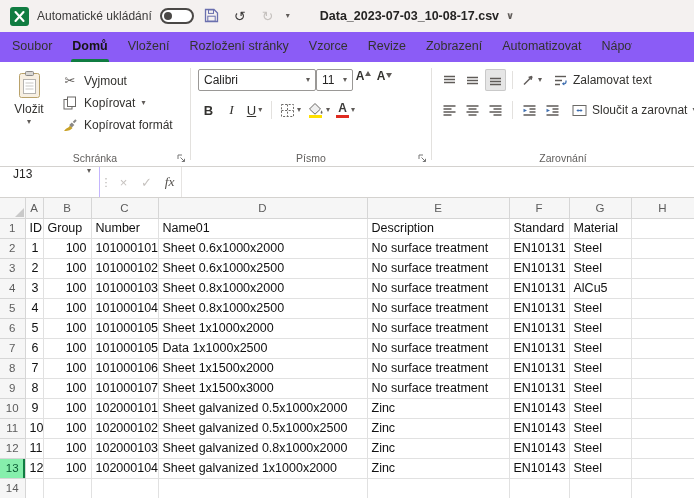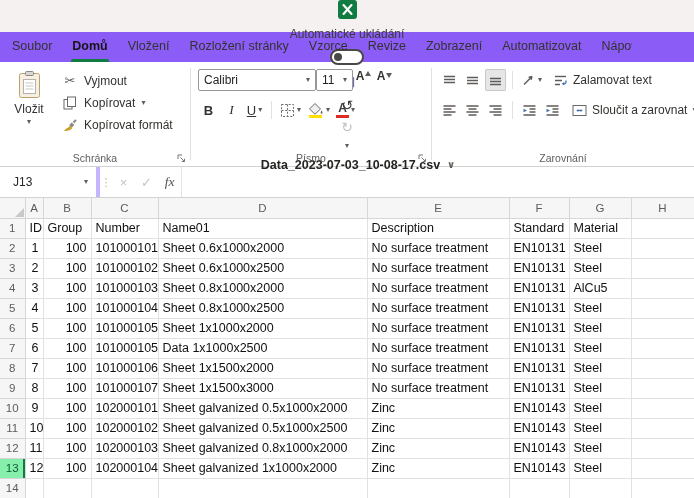--- a/index.html
+++ b/index.html
@@ -1,21 +1,21 @@
 <!DOCTYPE html>
 <html lang="cs"><head>
 <meta charset="utf-8">
 <style>
   * { box-sizing: border-box; margin: 0; padding: 0; }
   html, body { width: 694px; height: 498px; overflow: hidden; background: #fff;
     font-family: "Liberation Sans", "DejaVu Sans", sans-serif; color: #272625; }
 
   
   .titlebar { height: 32px; background: #f4f1f0; display: flex; align-items: center;
-    padding: 0 10px; gap: 8px; flex-direction: column; }
+    padding: 0 10px; gap: 8px; }
   .app-icon { flex: none; display: flex; }
   .autosave-label { font-size: 12px; color: #3b3a39; white-space: nowrap; }
   .toggle { width: 34px; height: 16px; border: 2px solid #4a4846; border-radius: 9px;
     position: relative; background: #fff; flex: none; }
   .toggle .knob { position: absolute; left: 2px; top: 50%; transform: translateY(-50%);
     width: 8px; height: 8px; border-radius: 50%; background: #4a4846; }
   .qat-btn { min-width: 20px; text-align: center; font-size: 14px; color: #3b3a39; line-height: 1; }
   .qat-btn.disabled { color: #c6c2bf; }
   .chev { font-size: 8px; color: #5f5b58; line-height: 1; }
   .title-group { display: flex; align-items: center; gap: 7px; margin-left: 22px;
@@ -74,22 +74,22 @@
   .tri-dn { width: 0; height: 0; border-left: 3px solid transparent; border-right: 3px solid transparent;
     border-top: 5px solid #5f5b58; margin-top: 4px; }
 
   .align-row { display: flex; align-items: center; gap: 2px; height: 24px; }
   .align-row2 { margin-top: 5px; height: 26px; text-align: center; }
   .txt-btn { display: flex; align-items: center; gap: 5px; font-size: 12px; color: #33322f;
     margin-left: 7px; white-space: nowrap; }
 
   
   .fbar { height: 31px; border-bottom: 1px solid #d4d2cf; display: flex; align-items: stretch; background: #fff; }
-  .namebox { width: 100px; display: flex; align-items: center; padding-left: 13px;
-    font-size: 12px; position: relative; border-right: 4px solid #c4b5fd; }
+  .namebox { width: 100px; display: flex; align-items: flex-start; padding-left: 13px;
+    font-size: 12px; position: relative; border-right: 1px solid #c4b5fd; }
   .namebox .chev { position: absolute; right: 8px; }
   .gripper { width: 12px; display: flex; align-items: center; justify-content: center;
     color: #b8b4b1; font-size: 11px; }
   .fbtn { width: 23px; display: flex; align-items: center; justify-content: center;
     font-size: 13px; color: #c6c2bf; }
   .fbtn.fx { color: #55524e; font-family: "Liberation Serif", serif; font-style: italic; font-size: 13.5px; }
   .finput { flex: 1; border-left: 1px solid #e6e4e2; }
 
   
   .grid-area { height: 300px; overflow: hidden; background: #fff; }

